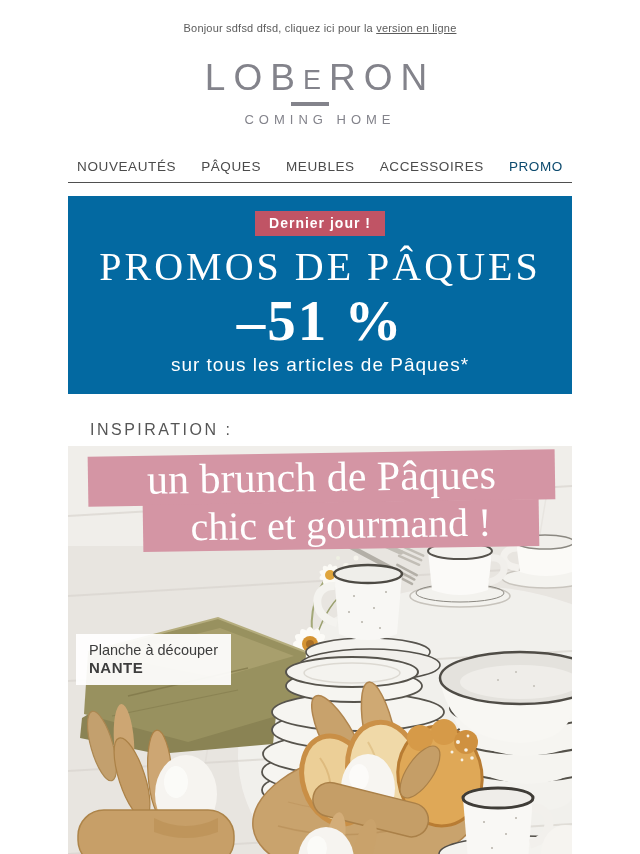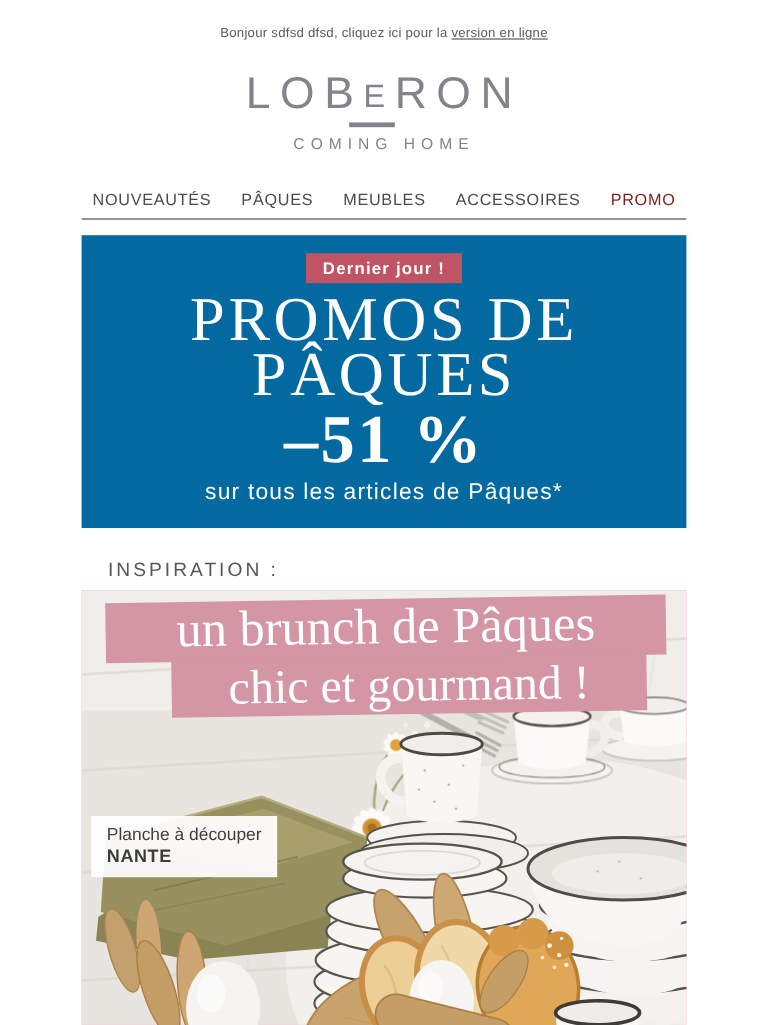--- a/index.html
+++ b/index.html
@@ -17,30 +17,30 @@
   
   .logo-block { margin-top:24px; text-align:center; cursor:pointer; }
   .logo-word { font-size:37px; letter-spacing:8px; color:#83838b; font-weight:500; line-height:40px; }
   .logo-word .small-e { font-size:27px; letter-spacing:8px; vertical-align:1px; }
   .logo-bar { width:38px; height:4px; background:#83838b; margin:2px auto 0 auto; transform:translateX(-10px); }
   .logo-tagline { margin-top:6px; font-size:13px; letter-spacing:5px; color:#83838b; font-weight:500; }
 
   
   .nav { margin-top:32px; display:flex; justify-content:center; gap:25px; }
   .nav a { font-size:13.5px; letter-spacing:.6px; color:#4b4b4b; text-decoration:none; cursor:pointer; }
-  .nav a.active { color:#7f1d1d; }
+  .nav a.active { color:#0c4a6e; }
   .rule { width:504px; margin:8px auto 0 auto; border-top:1px solid #4f4f4f; }
 
   
   .banner { width:504px; margin:13px auto 0 auto; background:#0369a1; text-align:center;
             padding:15px 0 18px 0; cursor:pointer; }
   .badge { display:inline-block; background:#c05465; color:#fff; font-weight:bold;
            font-size:14px; letter-spacing:1px; padding:4px 14px 5px 14px; }
   .banner-title { margin-top:8px; font-family:"Liberation Serif", serif; font-weight:500;
-                  font-size:52px; letter-spacing:3px; color:#fff; line-height:46px; }
+                  font-size:40px; letter-spacing:3px; color:#fff; line-height:46px; }
   .banner-discount { font-family:"Liberation Serif", serif; font-weight:700;
                      font-size:57px; letter-spacing:2px; color:#fff; line-height:62px; }
   .banner-sub { margin-top:2px; font-size:19px; letter-spacing:1px; color:#fff; }
 
   
   .inspiration-heading { width:504px; margin:27px auto 0 auto; padding-left:22px;
                          font-size:16px; letter-spacing:2.5px; color:#565656; font-weight:500; }
 
   
   .photo { position:relative; width:504px; height:425px; margin:7px auto 0 auto;

